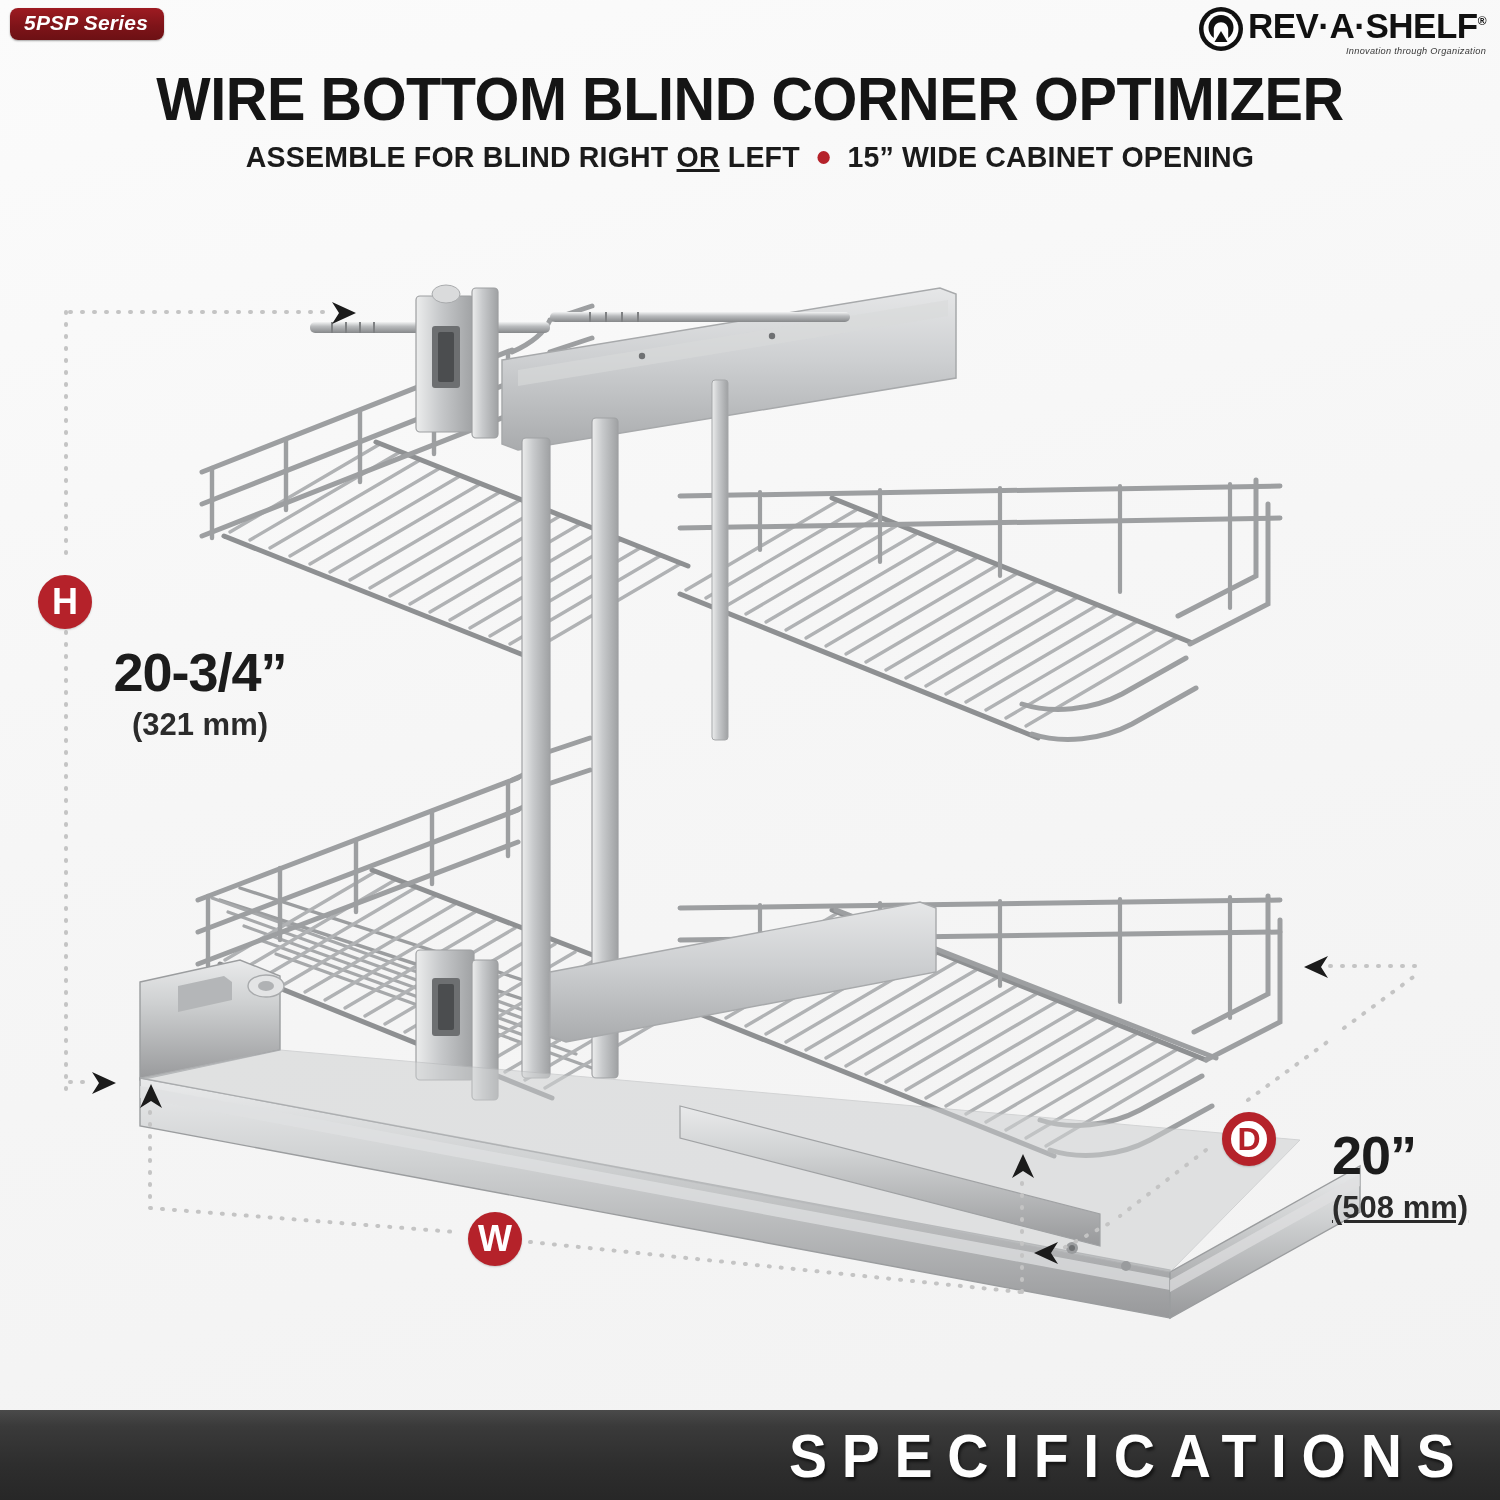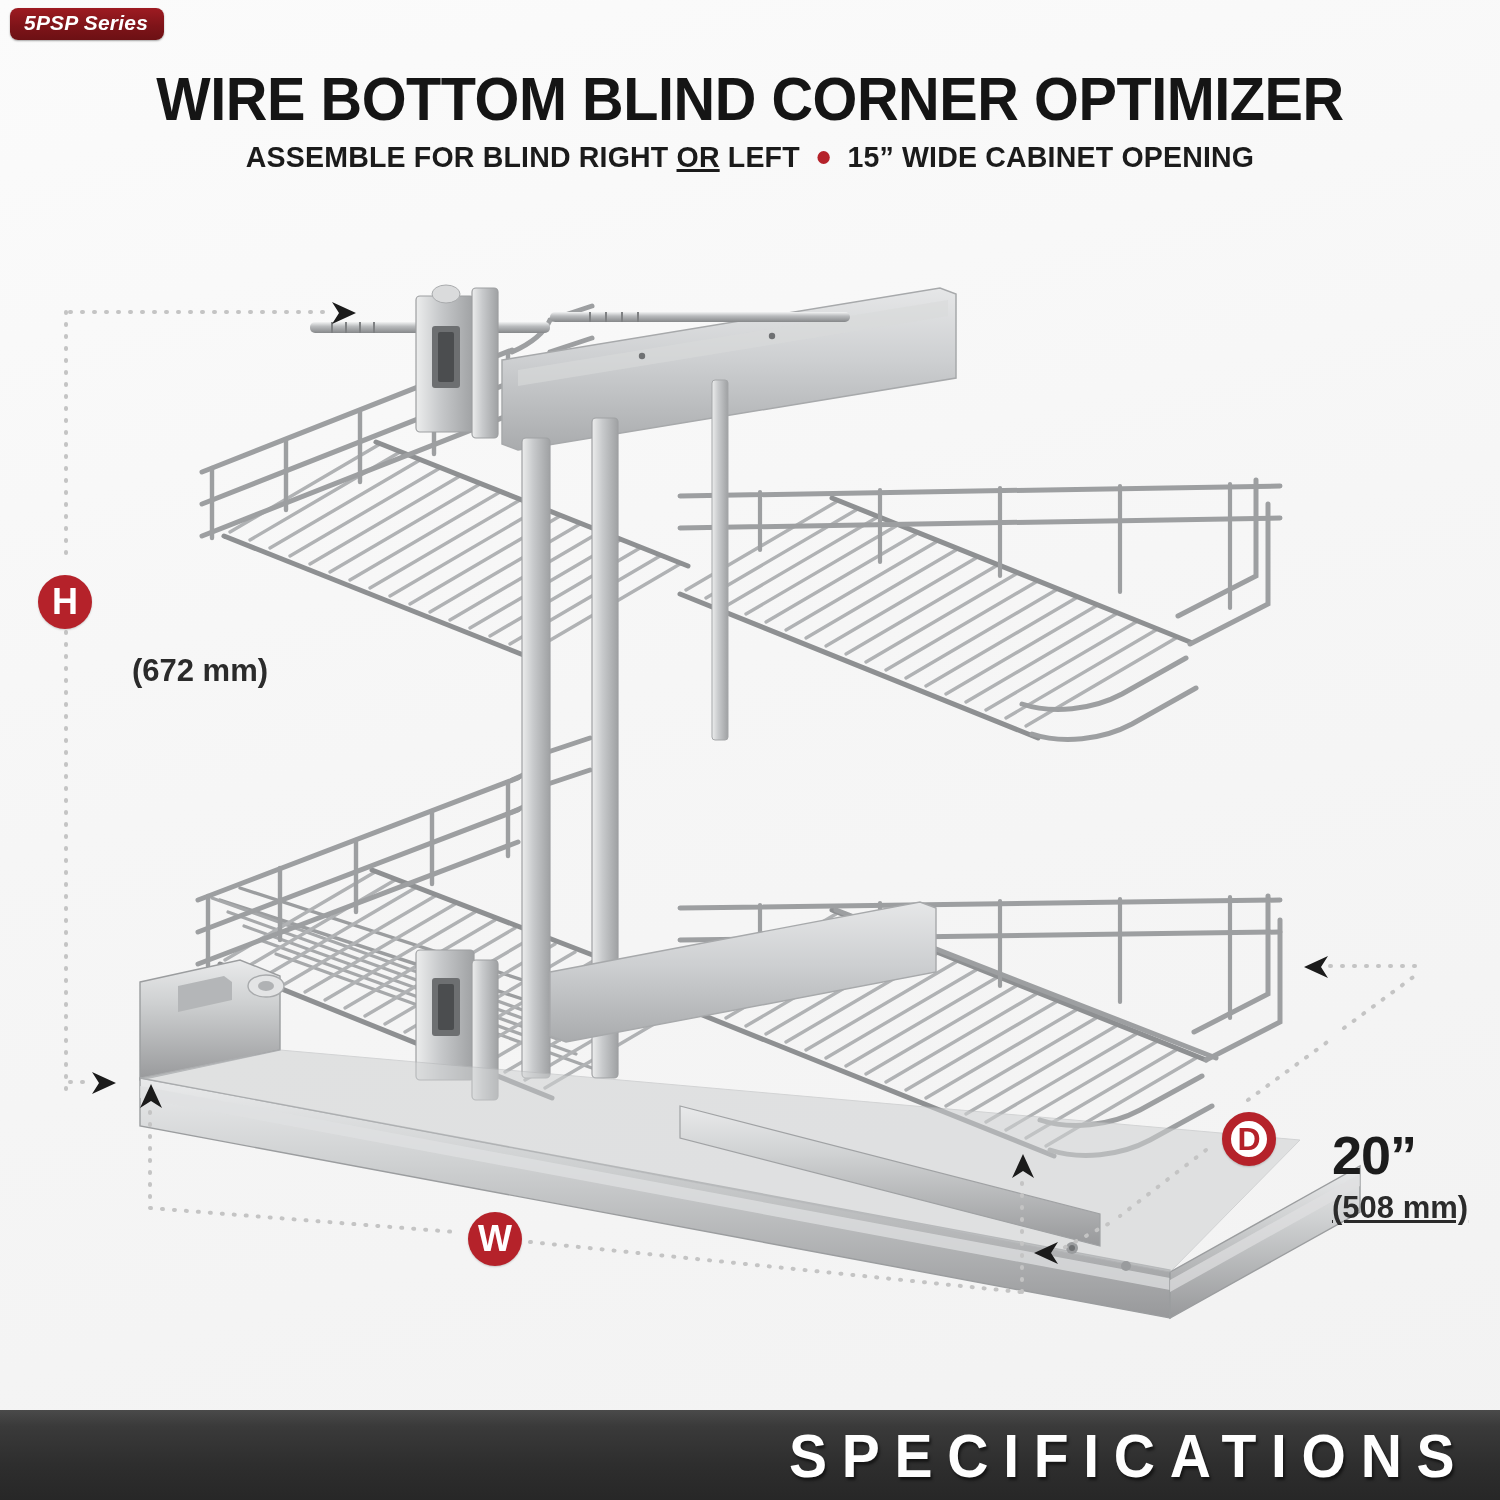--- a/index.html
+++ b/index.html
@@ -212,20 +212,36 @@
     transform: scaleX(0.92);
   }
 </style>
 </head>
 <body>
 
 <div id="page">
 
   <div class="series-badge">5PSP Series</div>
 
+  <div class="logo-wrap">
+    <div class="logo-mark">
+      <svg viewBox="0 0 46 46" xmlns="http://www.w3.org/2000/svg" aria-hidden="true">
+        <circle cx="23" cy="23" r="22" fill="#111111"></circle>
+        <circle cx="23" cy="23" r="17.5" fill="#ffffff"></circle>
+        <path d="M23 9 C16 9 10.5 14.5 10.5 21.5 C10.5 26 12.5 29.8 15.8 32
+                 L15.8 23.5 C15.8 19.5 19 16.3 23 16.3 C27 16.3 30.2 19.5 30.2 23.5
+                 L30.2 32 C33.5 29.8 35.5 26 35.5 21.5 C35.5 14.5 30 9 23 9 Z" fill="#111111"></path>
+        <path d="M23 25 L29.5 36 L16.5 36 Z" fill="#111111"></path>
+      </svg>
+    </div>
+    <div class="logo-textblock">
+      <div class="logo-word"><span>REV·A·SHELF</span><sup>®</sup></div>
+      <div class="logo-tag">Innovation through Organization</div>
+    </div>
+  </div>
 
   <div class="main-title">WIRE BOTTOM BLIND CORNER OPTIMIZER</div>
 
   <div class="sub-title">
     <span>ASSEMBLE FOR BLIND RIGHT</span>
     <span class="u">OR</span>
     <span>LEFT</span>
     <span class="dot"></span>
     <span>15” WIDE CABINET OPENING</span>
   </div>
@@ -576,21 +592,22 @@
         <path d="M140 1108 L151 1084 L162 1108 L151 1101 Z"></path>
         <path d="M1012 1178 L1023 1154 L1034 1178 L1023 1171 Z"></path>
         <path d="M1328 956 L1304 967 L1328 978 L1321 967 Z"></path>
         <path d="M1058 1242 L1034 1253 L1058 1264 L1051 1253 Z"></path>
       </g>
     </svg>
   </div>
 
   <div class="dim-badge" id="dim-h-badge">H</div>
   <div class="dim-text" id="dim-h-text">
-    <div class="dim-sub">(672 mm)</div>
+    <div class="dim-main">20-3/4”</div>
+    <div class="dim-sub">(321 mm)</div>
   </div>
 
   <div class="dim-badge" id="dim-w-badge">W</div>
 
   <div class="dim-badge ring" id="dim-d-badge">D</div>
   <div class="dim-text" id="dim-d-text">
     <div class="dim-main">20”</div>
     <div class="dim-sub">(508 mm)</div>
   </div>
 

